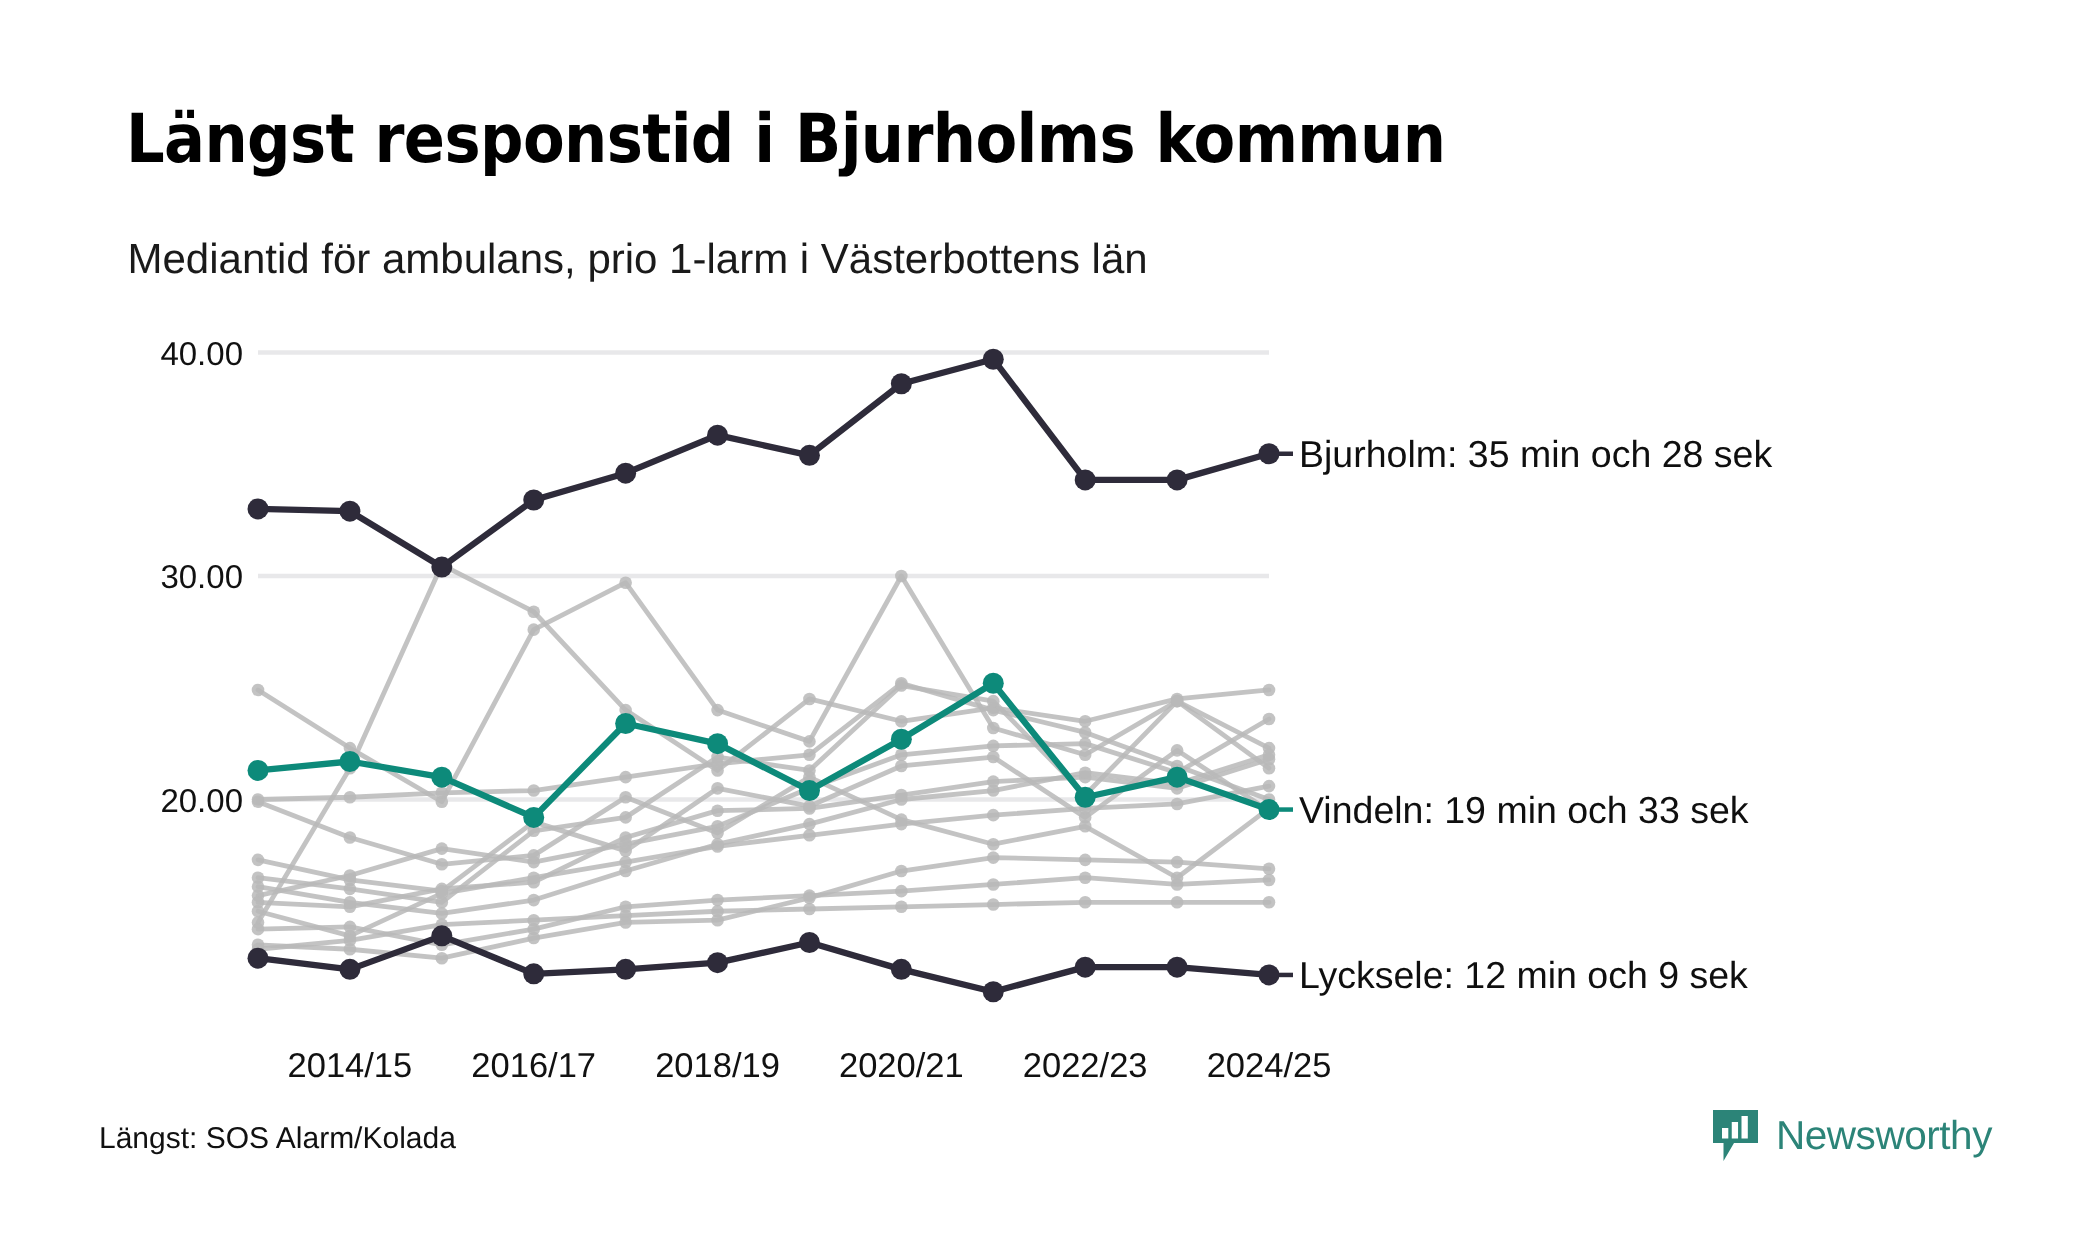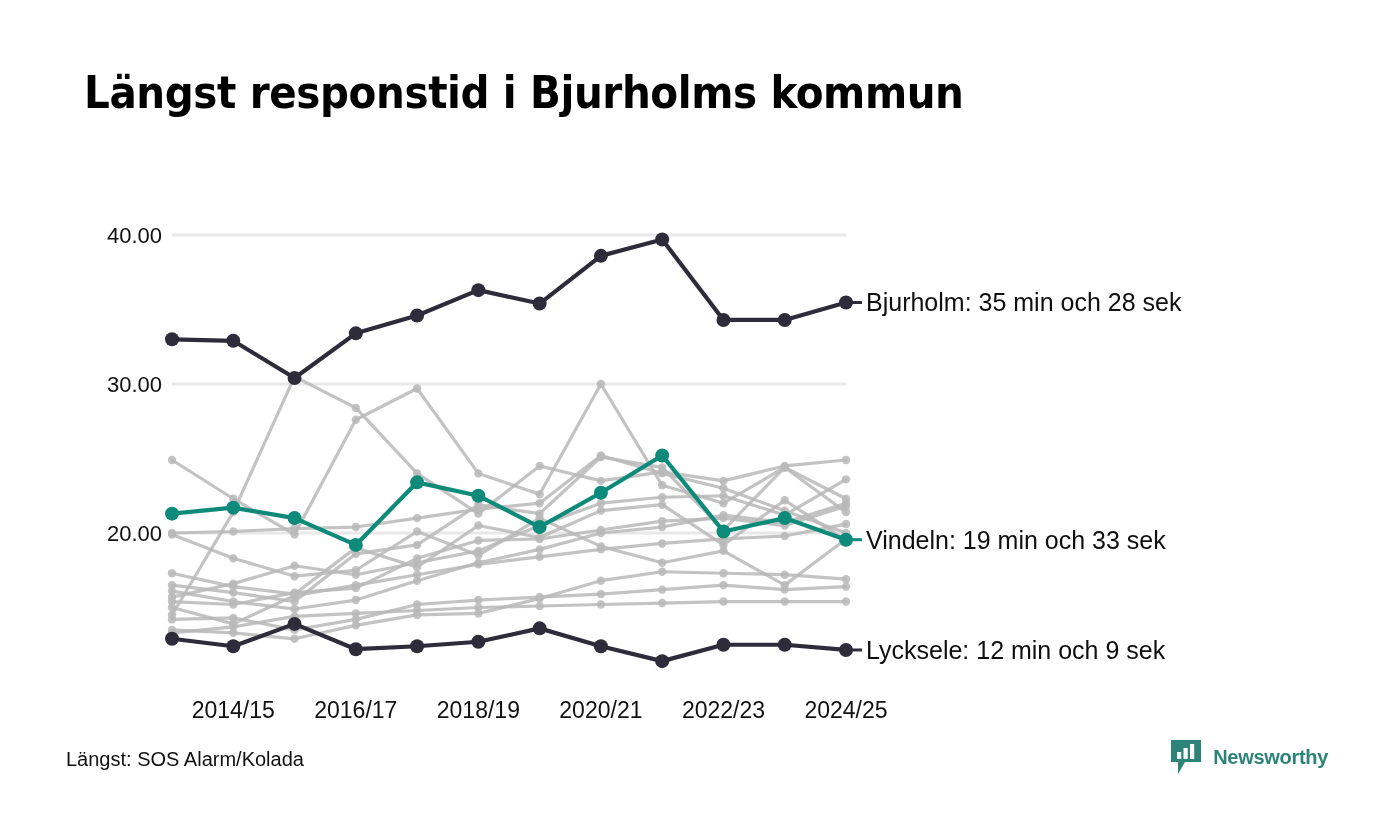--- a/index.html
+++ b/index.html
@@ -68,33 +68,34 @@
     display:flex;
     align-items:center;
     gap:10px;
   }
   .logo-mark{
     width:34px;height:38px;
     position:relative;
     display:block;
   }
   .logo-text{
-    font-size:20px;
-    font-weight:700;
+    font-size:27px;
+    font-weight:400;
     color:#2c8478;
     letter-spacing:-0.3px;
     line-height:1;
   }
 </style>
 </head>
 <body>
 
 <div class="page">
 
   <div class="title">Längst responstid i Bjurholms kommun</div>
+  <div class="subtitle">Mediantid för ambulans, prio 1-larm i Västerbottens län</div>
 
   <div class="chart-area">
     <svg class="plot" width="1400" height="840" id="plot-svg">
         <line x1="172" x2="846" y1="533" y2="533" stroke="#e8e8ea" stroke-width="3"></line>
         <text x="162" y="541" text-anchor="end" class="ylabel">20.00</text>
         <line x1="172" x2="846" y1="384" y2="384" stroke="#e8e8ea" stroke-width="3"></line>
         <text x="162" y="392" text-anchor="end" class="ylabel">30.00</text>
         <line x1="172" x2="846" y1="235" y2="235" stroke="#e8e8ea" stroke-width="3"></line>
         <text x="162" y="243" text-anchor="end" class="ylabel">40.00</text>
         <polyline points="172,459.99 233.27272727272728,498.73 294.54545454545456,534.49 355.8181818181818,419.76 417.0909090909091,388.47 478.3636363636364,473.4 539.6363636363636,494.26 600.909090909091,384 662.1818181818182,485.32000000000005 723.4545454545455,503.2 784.7272727272727,467.44000000000005 846,498.73" fill="none" stroke="#b9b9b9" stroke-width="3.2" stroke-linejoin="round" stroke-linecap="round" opacity="0.85"></polyline>

